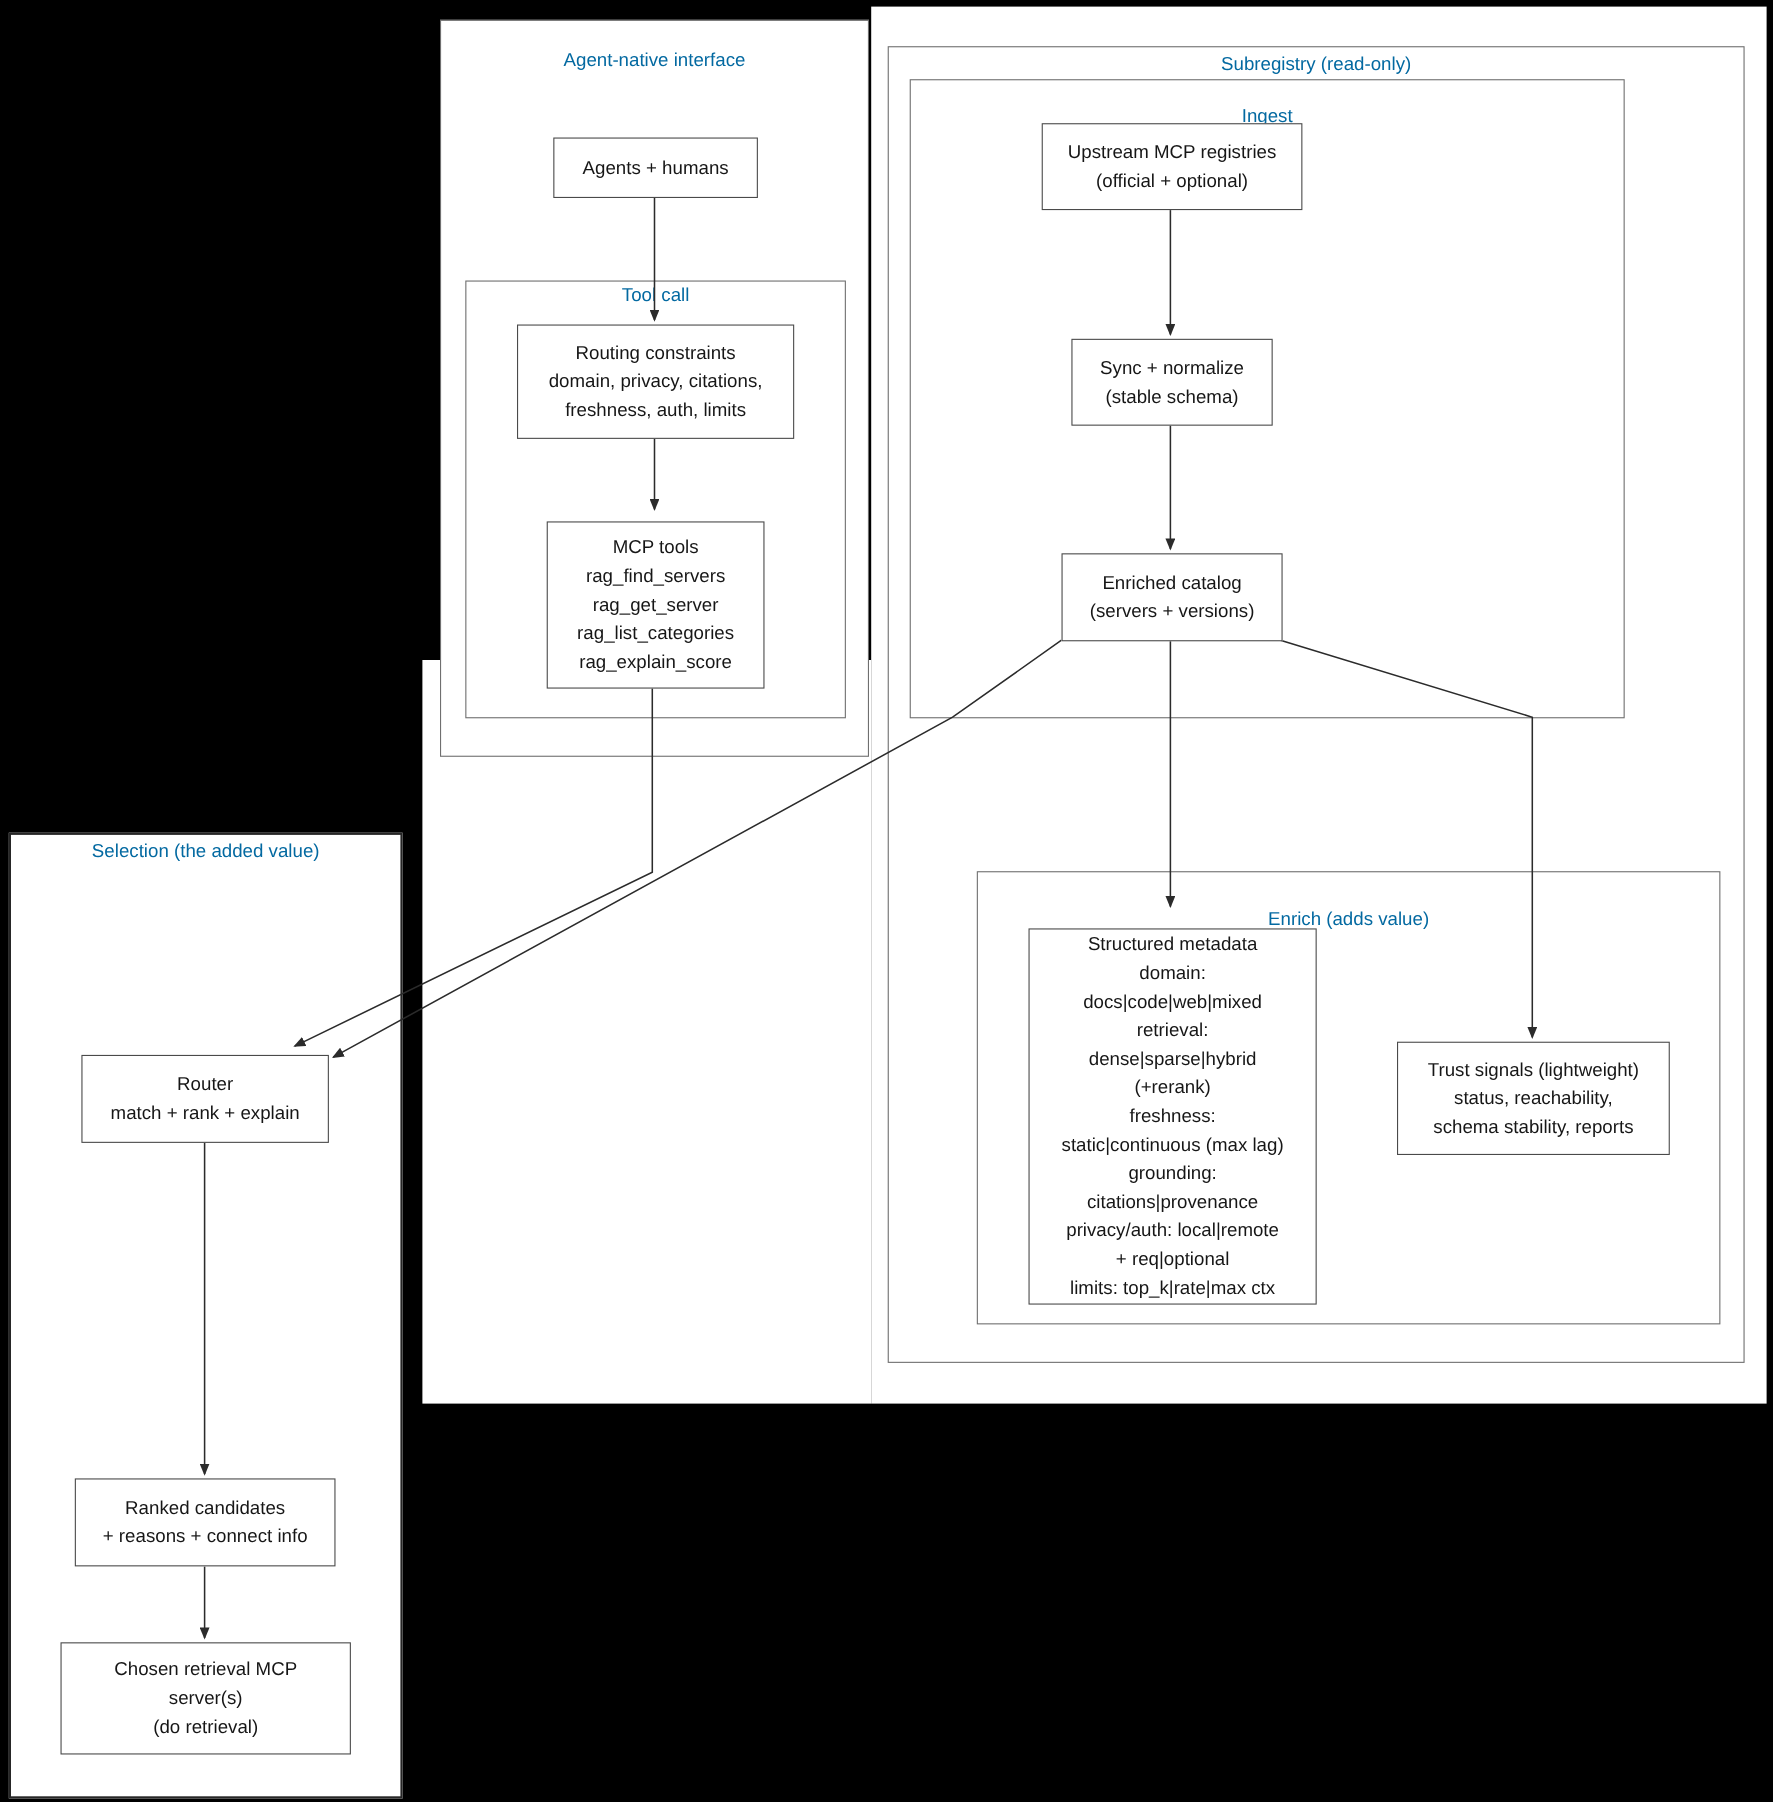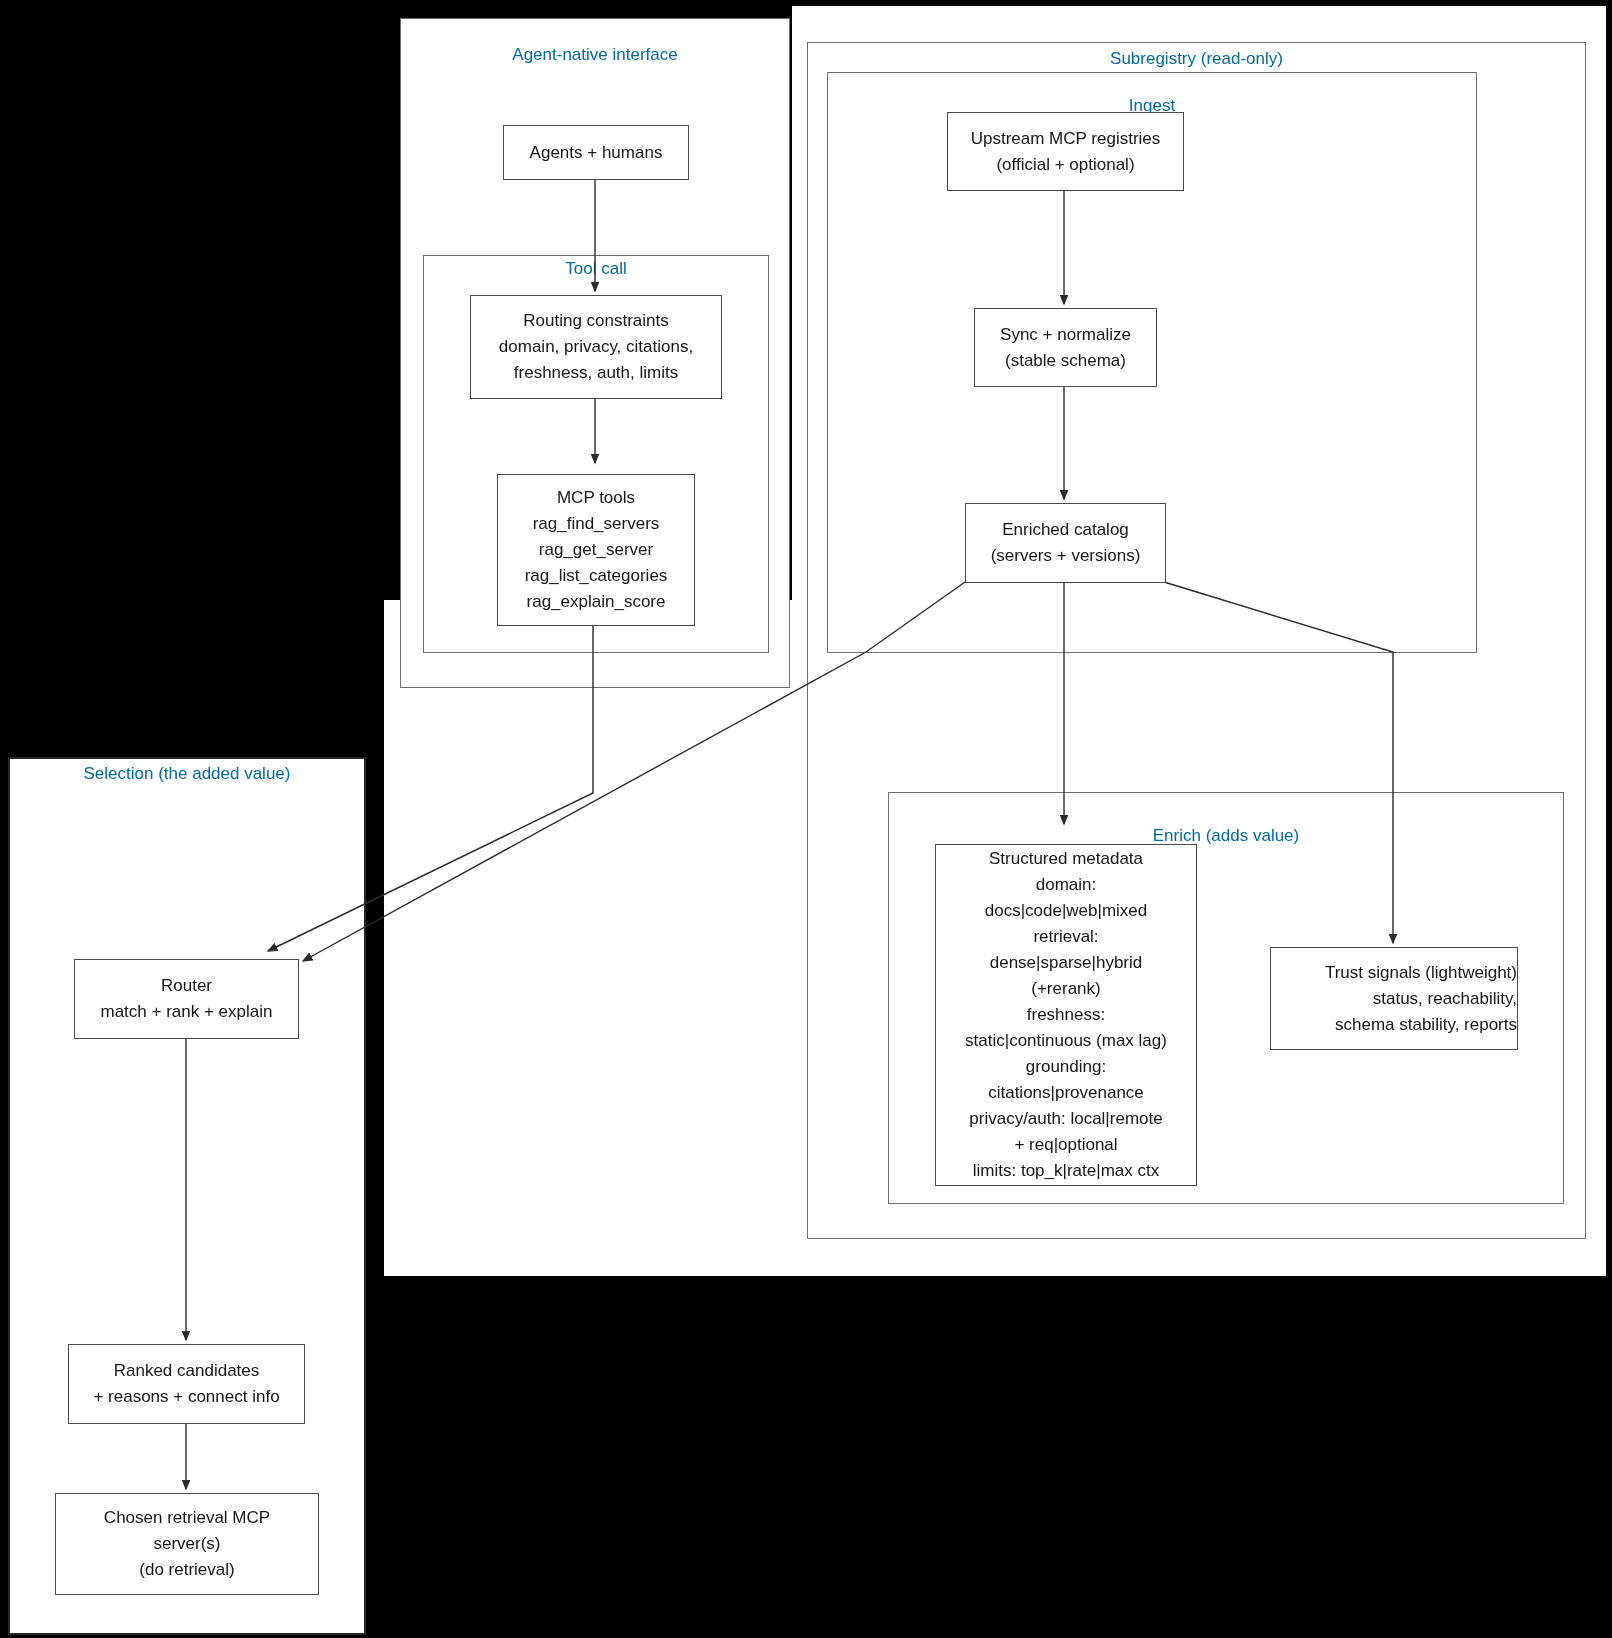--- a/index.html
+++ b/index.html
@@ -117,21 +117,21 @@
     <div class="ln">(+rerank)</div>
     <div class="ln">freshness:</div>
     <div class="ln">static|continuous (max lag)</div>
     <div class="ln">grounding:</div>
     <div class="ln">citations|provenance</div>
     <div class="ln">privacy/auth: local|remote</div>
     <div class="ln">+ req|optional</div>
     <div class="ln">limits: top_k|rate|max ctx</div>
   </div>
 
-  <div class="node" style="left:1270px;top:947px;width:246px;height:101px;align-items:flex-end;">
+  <div class="node" style="left:1270px;top:947px;width:246px;height:101px;">
     <div class="ln">Trust signals (lightweight)</div>
     <div class="ln">status, reachability,</div>
     <div class="ln">schema stability, reports</div>
   </div>
 
   <div class="node" style="left:74px;top:959px;width:223px;height:78px;">
     <div class="ln">Router</div>
     <div class="ln">match + rank + explain</div>
   </div>
 

